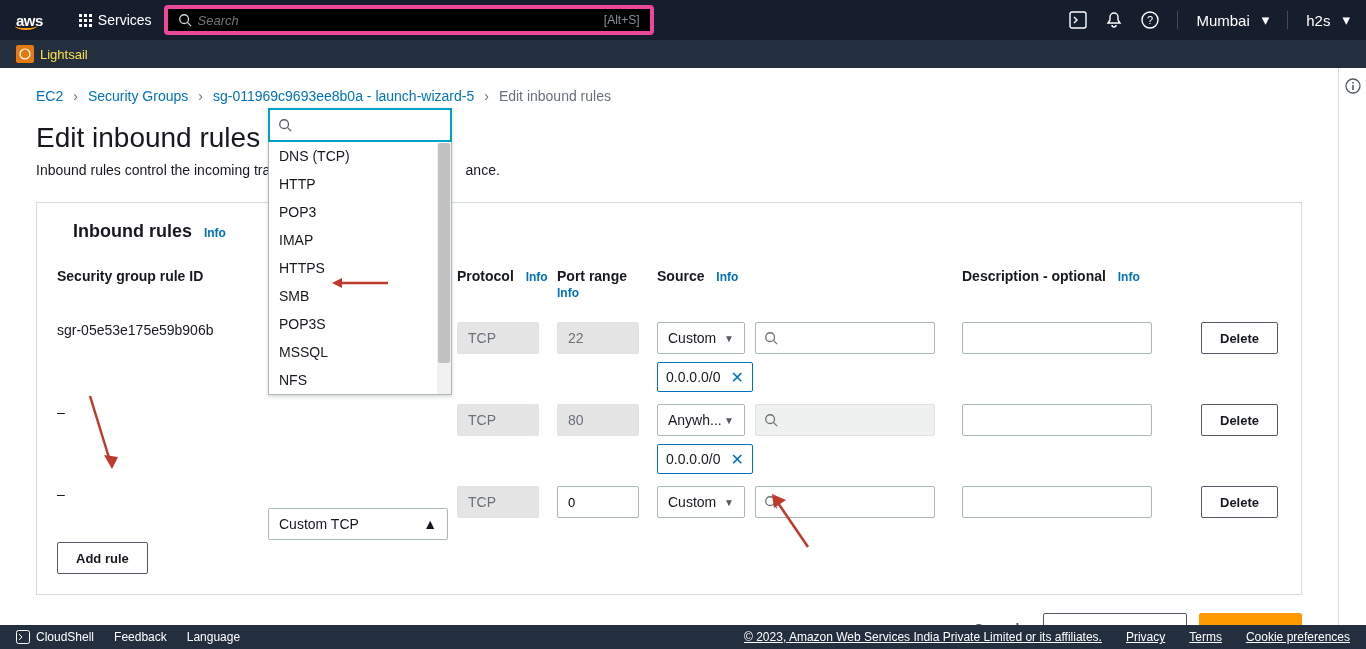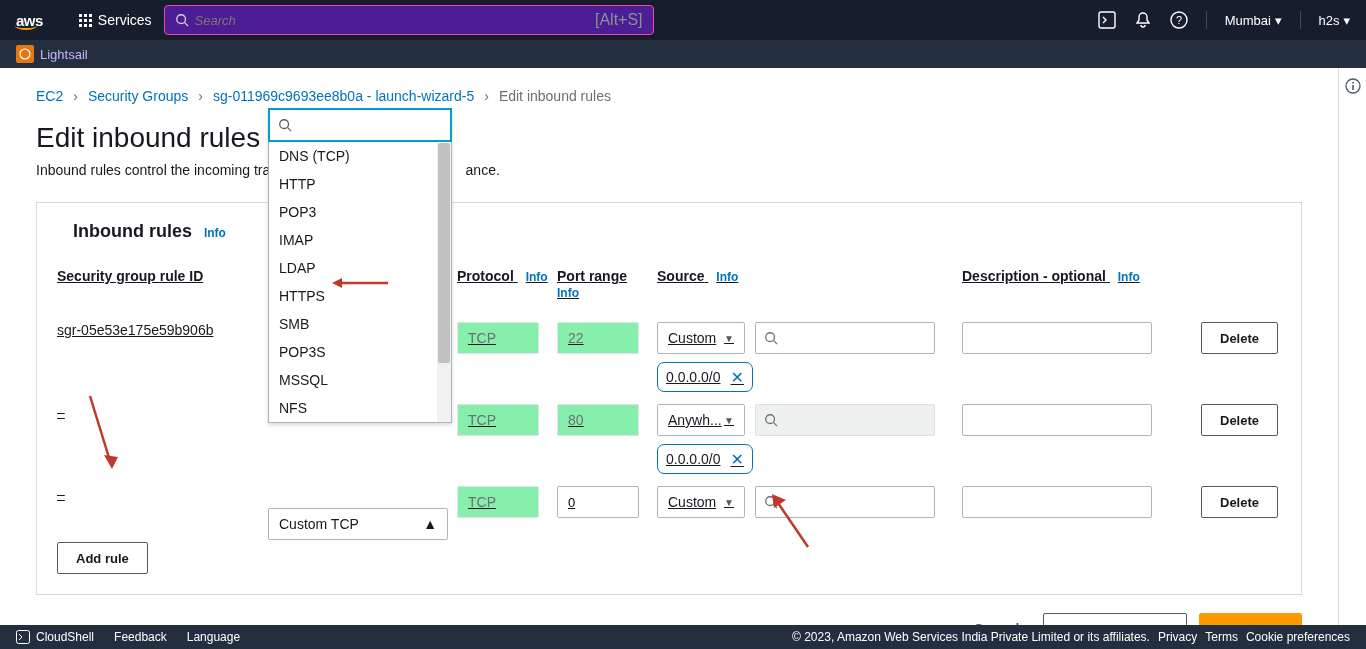--- a/index.html
+++ b/index.html
@@ -4,59 +4,59 @@
 <style>
 * { box-sizing: border-box; margin: 0; padding: 0; }
 body { font-family: "Amazon Ember", "Helvetica Neue", Arial, sans-serif; font-size: 14px; color: #16191f; background: #f2f3f3; overflow: hidden; }
 .topnav { background: #161e2d; height: 40px; display: flex; align-items: center; padding: 0 16px; color: #fff; }
 .aws-logo { display: inline-flex; align-items: center; margin-right: 14px; }
 .aws-logo-text { color: #fff; font-weight: 700; font-size: 15px; letter-spacing: -0.5px; }
 .aws-logo-smile { width: 22px; height: 8px; border-bottom: 2px solid #ff9900; border-radius: 0 0 50% 50%; position: relative; top: 6px; left: -28px; }
 .grid-icon { display: inline-grid; grid-template-columns: repeat(3,3px); grid-template-rows: repeat(3,3px); gap: 2px; margin-right: 6px; }
 .grid-icon span { background: #fff; width: 3px; height: 3px; }
 .services { display: flex; align-items: center; margin-right: 12px; cursor: pointer; }
-.search-wrap { flex: 0 0 490px; display: flex; align-items: center; background: #4c1d95; border: 1px solid #ec4899; border-radius: 4px; height: 30px; padding: 0 10px; color: #d5dbdb; position: relative; }
+.search-wrap { flex: 0 0 490px; display: flex; align-items: center; background: #000000; border: 4px solid #ec4899; border-radius: 4px; height: 30px; padding: 0 10px; color: #d5dbdb; position: relative; }
 .search-wrap input { flex: 1; background: transparent; border: none; outline: none; color: #d5dbdb; font-style: italic; font-size: 13px; margin-left: 6px; }
-.search-shortcut { color: #879196; font-size: 16px; }
+.search-shortcut { color: #879196; font-size: 12px; }
 .nav-right { margin-left: auto; display: flex; align-items: center; gap: 18px; }
 .nav-right .ic { width: 18px; height: 18px; color: #fff; cursor: pointer; }
-.nav-right .textbtn { color: #fff; font-size: 13px; cursor: pointer; display: flex; align-items: center; gap: 4px; }
+.nav-right .textbtn { color: #fff; font-size: 15px; cursor: pointer; display: flex; align-items: center; gap: 12px; }
 .nav-right .divider { width: 1px; height: 18px; background: #3f4b5b; }
 .subnav { background: #232f3e; height: 28px; display: flex; align-items: center; padding: 0 16px; }
-.lightsail-badge { display: flex; align-items: center; gap: 6px; color: #c4b5fd; font-size: 13px; cursor: pointer; }
+.lightsail-badge { display: flex; align-items: center; gap: 6px; color: #fde047; font-size: 13px; cursor: pointer; }
 .lightsail-icon { width: 18px; height: 18px; background: #e47911; border-radius: 2px; display: flex; align-items: center; justify-content: center; }
 .lightsail-icon svg { color: #fff; }
 .main { position: absolute; top: 68px; bottom: 24px; left: 0; right: 28px; overflow: auto; background: #fff; padding: 20px 36px 30px; }
 .breadcrumb { display: flex; align-items: center; gap: 10px; font-size: 14px; margin-bottom: 18px; }
 .breadcrumb a { color: #0073bb; text-decoration: none; cursor: pointer; }
 .breadcrumb .sep { color: #687078; }
 .breadcrumb .cur { color: #687078; }
 h1.page-title { font-size: 28px; font-weight: 400; display: inline-block; }
 .info-link { color: #0073bb; font-size: 12px; font-weight: 700; margin-left: 8px; cursor: pointer; }
 .page-sub { margin-top: 8px; color: #16191f; font-size: 14px; }
 .card { border: 1px solid #d5dbdb; border-radius: 0; margin-top: 24px; background: #fff; }
 .card-header { padding: 18px 20px 8px; }
 .card-title { font-size: 18px; font-weight: 700; display: inline; margin-left: 16px; }
-.card-body { padding: 8px 20px 20px; text-decoration: underline; }
+.card-body { padding: 8px 20px 20px; }
 .rules-header-row { display: flex; padding: 10px 0; }
 .col { font-weight: 700; font-size: 14px; }
 .col-id { width: 200px; }
 .col-type { width: 200px; }
 .col-proto { width: 100px; }
 .col-port { width: 100px; }
 .col-source { width: 305px; }
 .col-desc { flex: 1; }
 .rule-row { display: flex; padding: 12px 0 0; align-items: flex-start; }
 .rule-row .cell { font-size: 14px; padding-right: 10px; }
 .select-like { border: 1px solid #aab7b8; border-radius: 2px; height: 32px; display: flex; align-items: center; padding: 0 10px; background: #fff; cursor: pointer; justify-content: space-between; }
 .select-like .tri { color: #545b64; font-size: 10px; }
-.input-disabled { background: #86efac; border: 1px solid #dfe3e3; border-radius: 2px; height: 32px; padding: 0 10px; color: #687078; display: flex; align-items: center; }
+.input-disabled { background: #e5e5e5; border: 1px solid #dfe3e3; border-radius: 2px; height: 32px; padding: 0 10px; color: #687078; display: flex; align-items: center; }
 .input-field { border: 1px solid #aab7b8; border-radius: 2px; height: 32px; padding: 0 10px; background: #fff; display: flex; align-items: center; }
 .input-field input { border: none; outline: none; width: 100%; font-size: 13px; }
-.tag-chip { display: inline-flex; align-items: center; border: 1px solid #0073bb; background: #fff; border-radius: 7px; height: 30px; padding: 0 8px; margin-top: 8px; gap: 10px; }
+.tag-chip { display: inline-flex; align-items: center; border: 1px solid #0073bb; background: #fff; border-radius: 2px; height: 30px; padding: 0 8px; margin-top: 8px; gap: 10px; }
 .tag-chip .x { color: #0073bb; cursor: pointer; font-size: 16px; }
 .btn { border: 1px solid #545b64; background: #fff; border-radius: 2px; height: 32px; padding: 0 18px; font-weight: 700; font-size: 13px; cursor: pointer; color: #16191f; }
 .btn-primary { background: #ff9900; border-color: #ff9900; color: #16191f; }
 .btn-link { border: none; background: transparent; color: #545b64; font-weight: 700; font-size: 14px; cursor: pointer; padding: 0 12px; }
 .actions { display: flex; justify-content: flex-end; gap: 12px; margin-top: 18px; }
 .add-rule-wrap { margin-top: 24px; }
 .source-search { display:flex; align-items:center; border:1px solid #aab7b8; border-radius:2px; height:32px; padding:0 8px; background:#fff; width:180px; }
 .source-search.disabled { background:#eff0f0; border:1px solid #dfe3e3; }
 .source-search svg { color:#687078; }
 
@@ -64,21 +64,21 @@
 .dropdown-pop .dd-search { border: 2px solid #00a1c9; height: 34px; display:flex; align-items:center; padding:0 8px; margin:-1px -1px 0 -1px; }
 .dropdown-pop .dd-list { max-height: 316px; overflow-y: auto; }
 .dropdown-pop .dd-item { padding: 6px 10px; font-size: 14px; cursor: pointer; }
 .dd-scrollbar { position:absolute; right:0; top:34px; bottom:0; width:14px; background:#f1f1f1; }
 .dd-thumb { position:absolute; right:1px; width:12px; background:#c1c1c1; border-radius:2px; }
 
 .closed-type-select { border:1px solid #aab7b8; border-radius:2px; height:32px; display:flex; align-items:center; justify-content:space-between; padding:0 10px; background:#fff; cursor:pointer; margin-top: 48px; width:180px; position:absolute; left:268px; top:460px; }
 
 .footer { position: fixed; bottom: 0; left: 0; right: 0; height: 24px; background: #232f3e; color: #fff; display: flex; align-items: center; padding: 0 16px; font-size: 12px; }
 .footer .fl { display: flex; gap: 20px; align-items: center; }
-.footer .fr { margin-left: auto; display: flex; gap: 8px; align-items:flex-start; }
+.footer .fr { margin-left: auto; display: flex; gap: 24px; align-items:flex-start;text-decoration:underline; }
 .footer a { color: #fff; text-decoration: none; cursor: pointer; }
 
 .info-rail { position: fixed; top: 68px; right: 0; bottom: 24px; width: 28px; background: #fff; border-left: 1px solid #d5dbdb; display:flex; align-items:flex-start; justify-content:center; padding-top:10px; }
 .info-rail svg { color:#545b64; }
 
 .arrow { position:absolute; pointer-events:none; z-index:60; }
 .arrow-line { stroke:#c0392b; stroke-width:2.5; fill:none; }
 .arrow-head { fill:#c0392b; }
 .mag-icon { width:14px; height:14px; }
 </style>
@@ -317,21 +317,20 @@
     <svg class="mag-icon" viewBox="0 0 16 16">
         <circle cx="7" cy="7" r="5" stroke="#545b64" stroke-width="1.5" fill="none"></circle>
         <line x1="11" y1="11" x2="15" y2="15" stroke="#545b64" stroke-width="1.5"></line>
       </svg>
   </div>
   <div class="dd-list" id="ddlist">
       <div class="dd-item">DNS (TCP)</div>
       <div class="dd-item">HTTP</div>
       <div class="dd-item">POP3</div>
       <div class="dd-item">IMAP</div>
-      <div class="dd-item">LDAP</div>
       <div class="dd-item">HTTPS</div>
       <div class="dd-item">SMB</div>
       <div class="dd-item">POP3S</div>
       <div class="dd-item">MSSQL</div>
       <div class="dd-item">NFS</div>
     </div>
   <div class="dd-scrollbar">
     <div class="dd-thumb" style="top:0;height:220px"></div>
   </div>
 </div>

